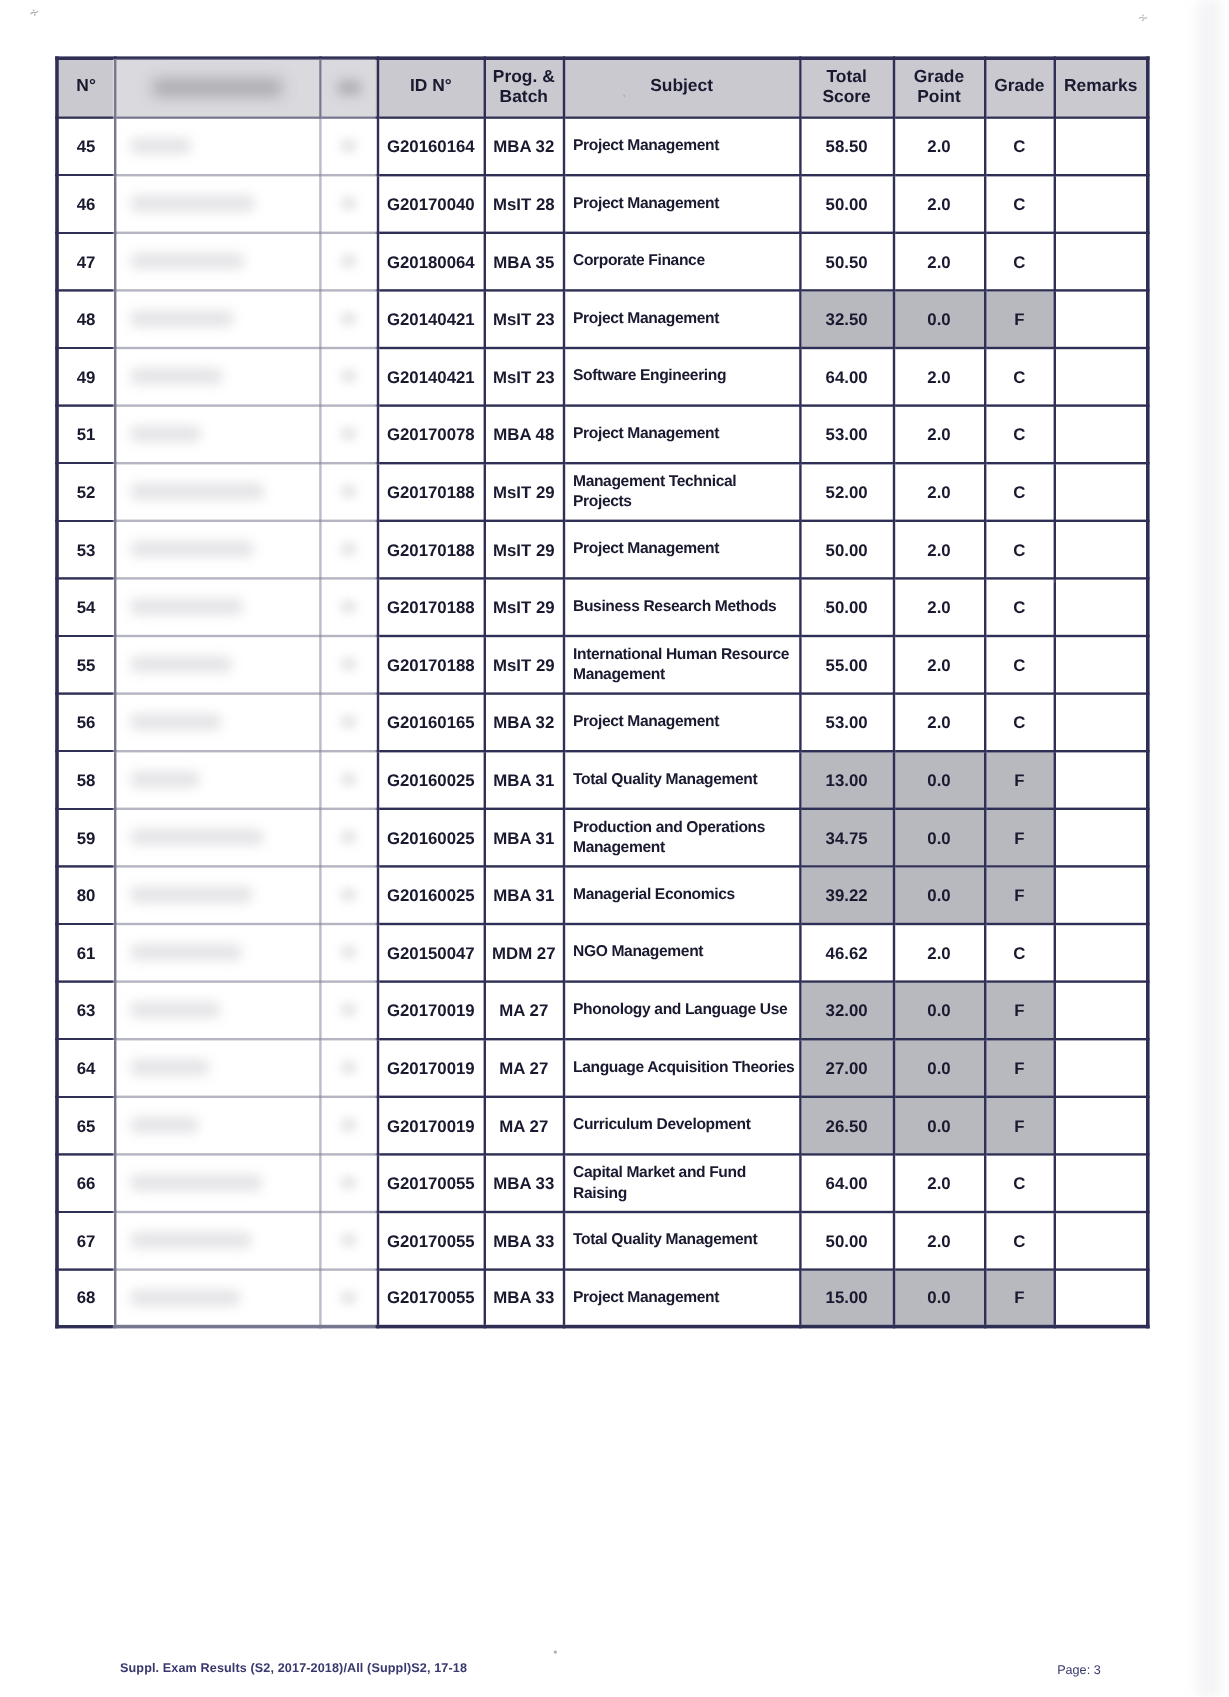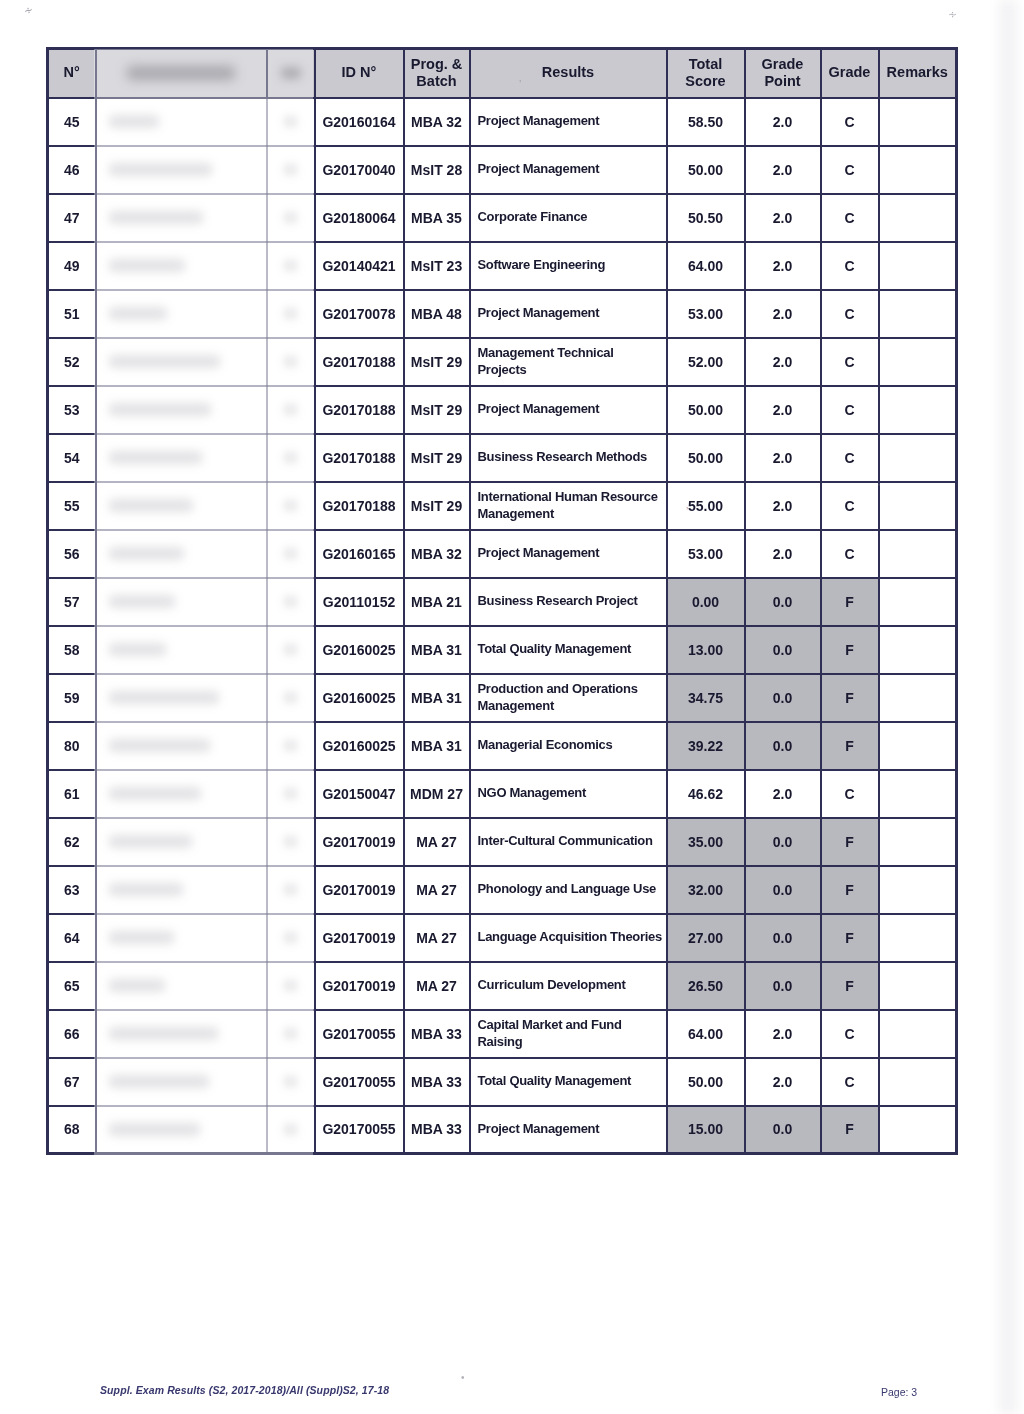--- a/index.html
+++ b/index.html
@@ -59,21 +59,21 @@
   .sex-blob{width:13px;height:11px;opacity:.38;filter:blur(4px);margin:0 auto;}
   .hdr-name-blob{width:108px;height:14px;background:#55555f;opacity:.68;filter:blur(6px);margin:0 auto;border-radius:4px;}
   .hdr-sex-blob{width:20px;height:12px;background:#55555f;opacity:.6;filter:blur(5px);margin:0 auto;border-radius:4px;}
   .blur-overlay{
     position:absolute;left:94px;top:49px;width:219px;height:1300px;
     background:rgba(255,255,255,0.35);pointer-events:none;
   }
   
   .footer-left{
     position:absolute;left:100px;top:1384px;
-    font-size:10.5px;font-style:italic;font-weight:700;
+    font-size:10.5px;font-weight:700;
     color:var(--footer-text);letter-spacing:.1px;
   }
   .footer-right{
     position:absolute;left:881px;top:1386px;
     font-size:10.5px;font-weight:400;color:var(--footer-text);
   }
   
   .artifact{position:absolute;color:#90909c;pointer-events:none;}
   .a1{left:24px;top:4px;font-size:11px;transform:rotate(-15deg);opacity:.8;}
   .a2{left:948px;top:8px;font-size:11px;opacity:.7;}
@@ -106,21 +106,21 @@
     <tr>
       <th class="numhead">N°</th>
       <th class="redacted">
           <div class="hdr-name-blob"></div>
         </th>
       <th class="redacted">
           <div class="hdr-sex-blob"></div>
         </th>
       <th>ID N°</th>
       <th>Prog. &amp; Batch</th>
-      <th>Results</th>
+      <th>Subject</th>
       <th>Total Score</th>
       <th>Grade Point</th>
       <th>Grade</th>
       <th>Remarks</th>
     </tr>
   </thead>
   <tbody>
       <tr>
         <td class="numcell">45</td>
         <td class="namecell">
@@ -163,20 +163,36 @@
         </td>
         <td>G20180064</td>
         <td>MBA 35</td>
         <td class="subject">Corporate Finance</td>
         <td>50.50</td>
         <td>2.0</td>
         <td>C</td>
         <td></td>
       </tr>
       <tr>
+        <td class="numcell">48</td>
+        <td class="namecell">
+          <div class="blur-blob name-blob" style="width: 85px;"></div>
+        </td>
+        <td class="sexcell">
+          <div class="blur-blob sex-blob"></div>
+        </td>
+        <td>G20140421</td>
+        <td>MsIT 23</td>
+        <td class="subject">Project Management</td>
+        <td class="fail">32.50</td>
+        <td class="fail">0.0</td>
+        <td class="fail">F</td>
+        <td></td>
+      </tr>
+      <tr>
         <td class="numcell">49</td>
         <td class="namecell">
           <div class="blur-blob name-blob" style="width: 76px;"></div>
         </td>
         <td class="sexcell">
           <div class="blur-blob sex-blob"></div>
         </td>
         <td>G20140421</td>
         <td>MsIT 23</td>
         <td class="subject">Software Engineering</td>
@@ -275,36 +291,20 @@
         </td>
         <td>G20160165</td>
         <td>MBA 32</td>
         <td class="subject">Project Management</td>
         <td>53.00</td>
         <td>2.0</td>
         <td>C</td>
         <td></td>
       </tr>
       <tr>
-        <td class="numcell">57</td>
-        <td class="namecell">
-          <div class="blur-blob name-blob" style="width: 66px;"></div>
-        </td>
-        <td class="sexcell">
-          <div class="blur-blob sex-blob"></div>
-        </td>
-        <td>G20110152</td>
-        <td>MBA 21</td>
-        <td class="subject">Business Research Project</td>
-        <td class="fail">0.00</td>
-        <td class="fail">0.0</td>
-        <td class="fail">F</td>
-        <td></td>
-      </tr>
-      <tr>
         <td class="numcell">58</td>
         <td class="namecell">
           <div class="blur-blob name-blob" style="width: 57px;"></div>
         </td>
         <td class="sexcell">
           <div class="blur-blob sex-blob"></div>
         </td>
         <td>G20160025</td>
         <td>MBA 31</td>
         <td class="subject">Total Quality Management</td>
@@ -352,36 +352,20 @@
         </td>
         <td class="sexcell">
           <div class="blur-blob sex-blob"></div>
         </td>
         <td>G20150047</td>
         <td>MDM 27</td>
         <td class="subject">NGO Management</td>
         <td>46.62</td>
         <td>2.0</td>
         <td>C</td>
-        <td></td>
-      </tr>
-      <tr>
-        <td class="numcell">62</td>
-        <td class="namecell">
-          <div class="blur-blob name-blob" style="width: 83px;"></div>
-        </td>
-        <td class="sexcell">
-          <div class="blur-blob sex-blob"></div>
-        </td>
-        <td>G20170019</td>
-        <td>MA 27</td>
-        <td class="subject">Inter-Cultural Communication</td>
-        <td class="fail">35.00</td>
-        <td class="fail">0.0</td>
-        <td class="fail">F</td>
         <td></td>
       </tr>
       <tr>
         <td class="numcell">63</td>
         <td class="namecell">
           <div class="blur-blob name-blob" style="width: 74px;"></div>
         </td>
         <td class="sexcell">
           <div class="blur-blob sex-blob"></div>
         </td>

